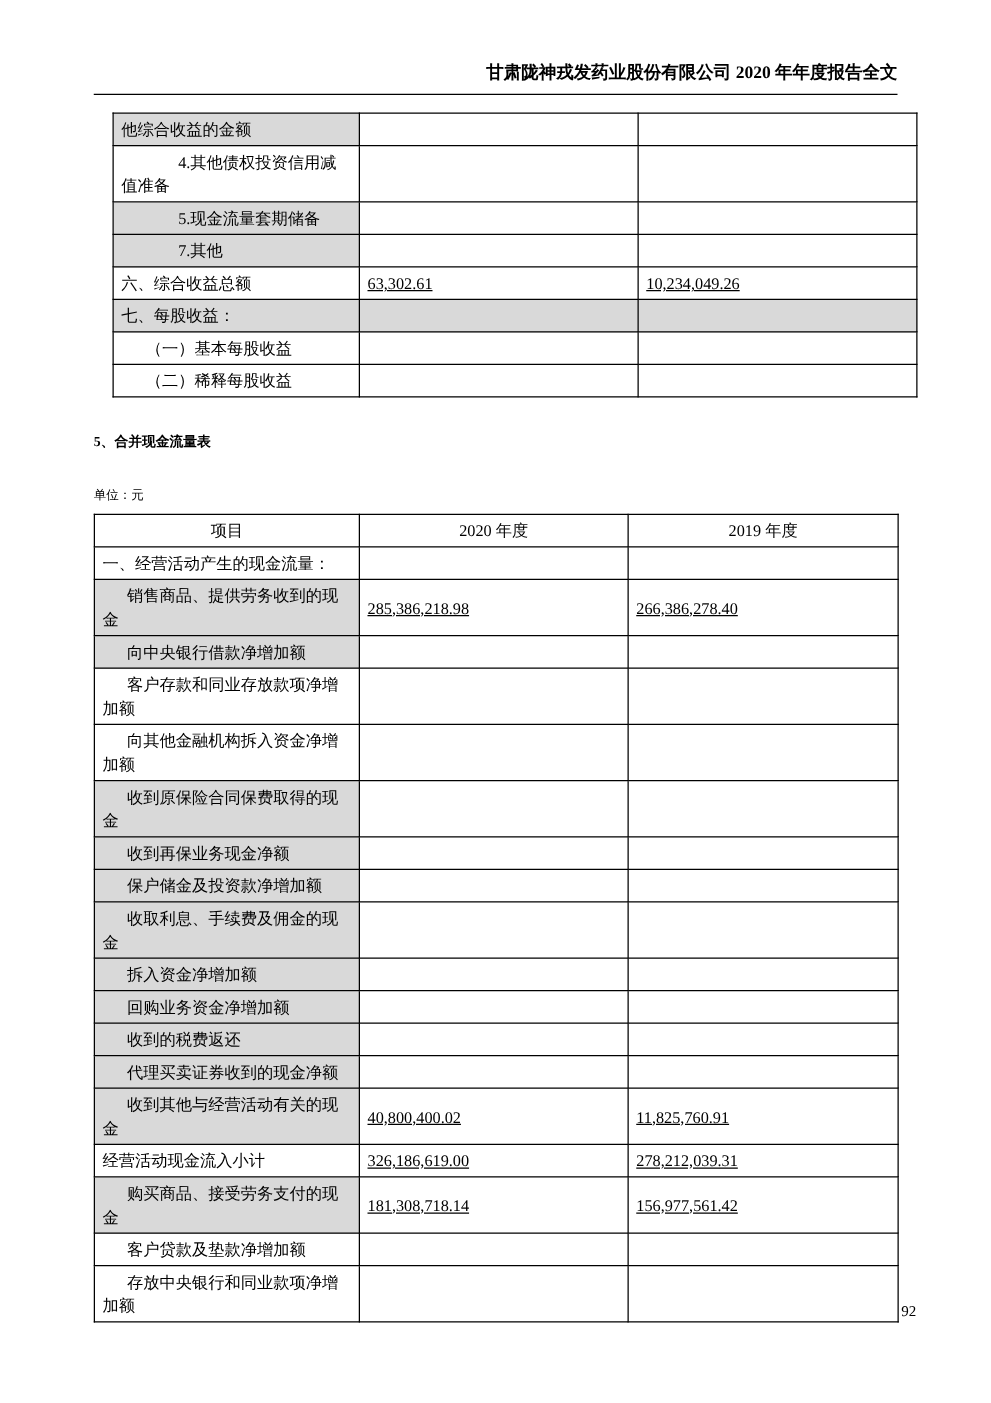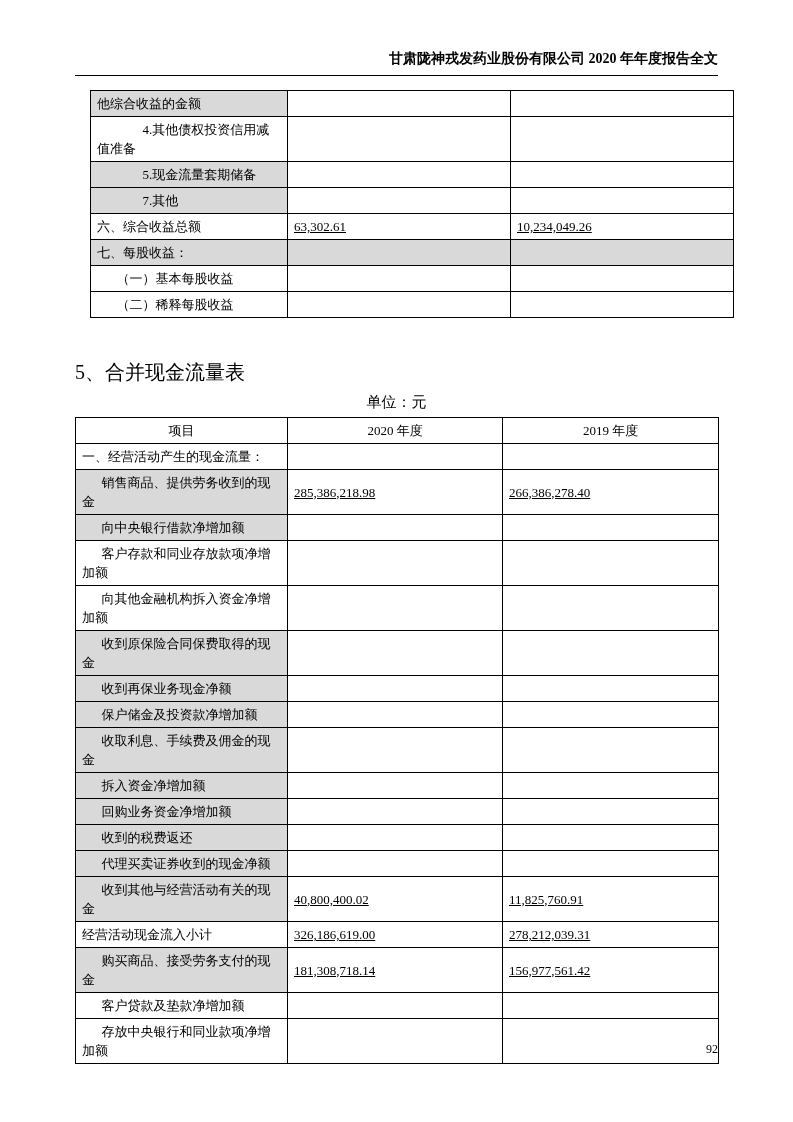--- a/index.html
+++ b/index.html
@@ -37,37 +37,37 @@
   td.label-cell { text-align: left; }
   td.value-cell { text-align: left; text-decoration: underline; }
   td.th-cell { text-align: center; }
   td.indent-1 { text-indent: 1.5em; }
   td.indent-2 { text-indent: 3.5em; }
   .shade { background: var(--shade, #d9d9d9); }
 
   .table-income { margin-top: 14px; margin-left: 15px; }
 
   .section-title {
-    margin-top: 44px;
-    font-size: 20px;
-    font-weight: normal;
+    margin-top: 26px;
+    font-size: 11px;
+    font-weight: bold;
     line-height: 20px;
   }
   .unit-note {
-    margin-top: 12px;
+    margin-top: 24px;
     margin-bottom: 6px;
-    text-align: center;
-    font-size: 15px;
+    text-align: left;
+    font-size: 10px;
     line-height: 17px;
   }
 
   .page-number {
     position: absolute;
     top: 1042px;
-    right: 75px;
+    right: 60px;
     font-size: 12px;
   }
 </style>
 </head>
 <body>
 
 <div class="page">
 
   <div class="doc-header">甘肃陇神戎发药业股份有限公司 2020 年年度报告全文</div>
 

